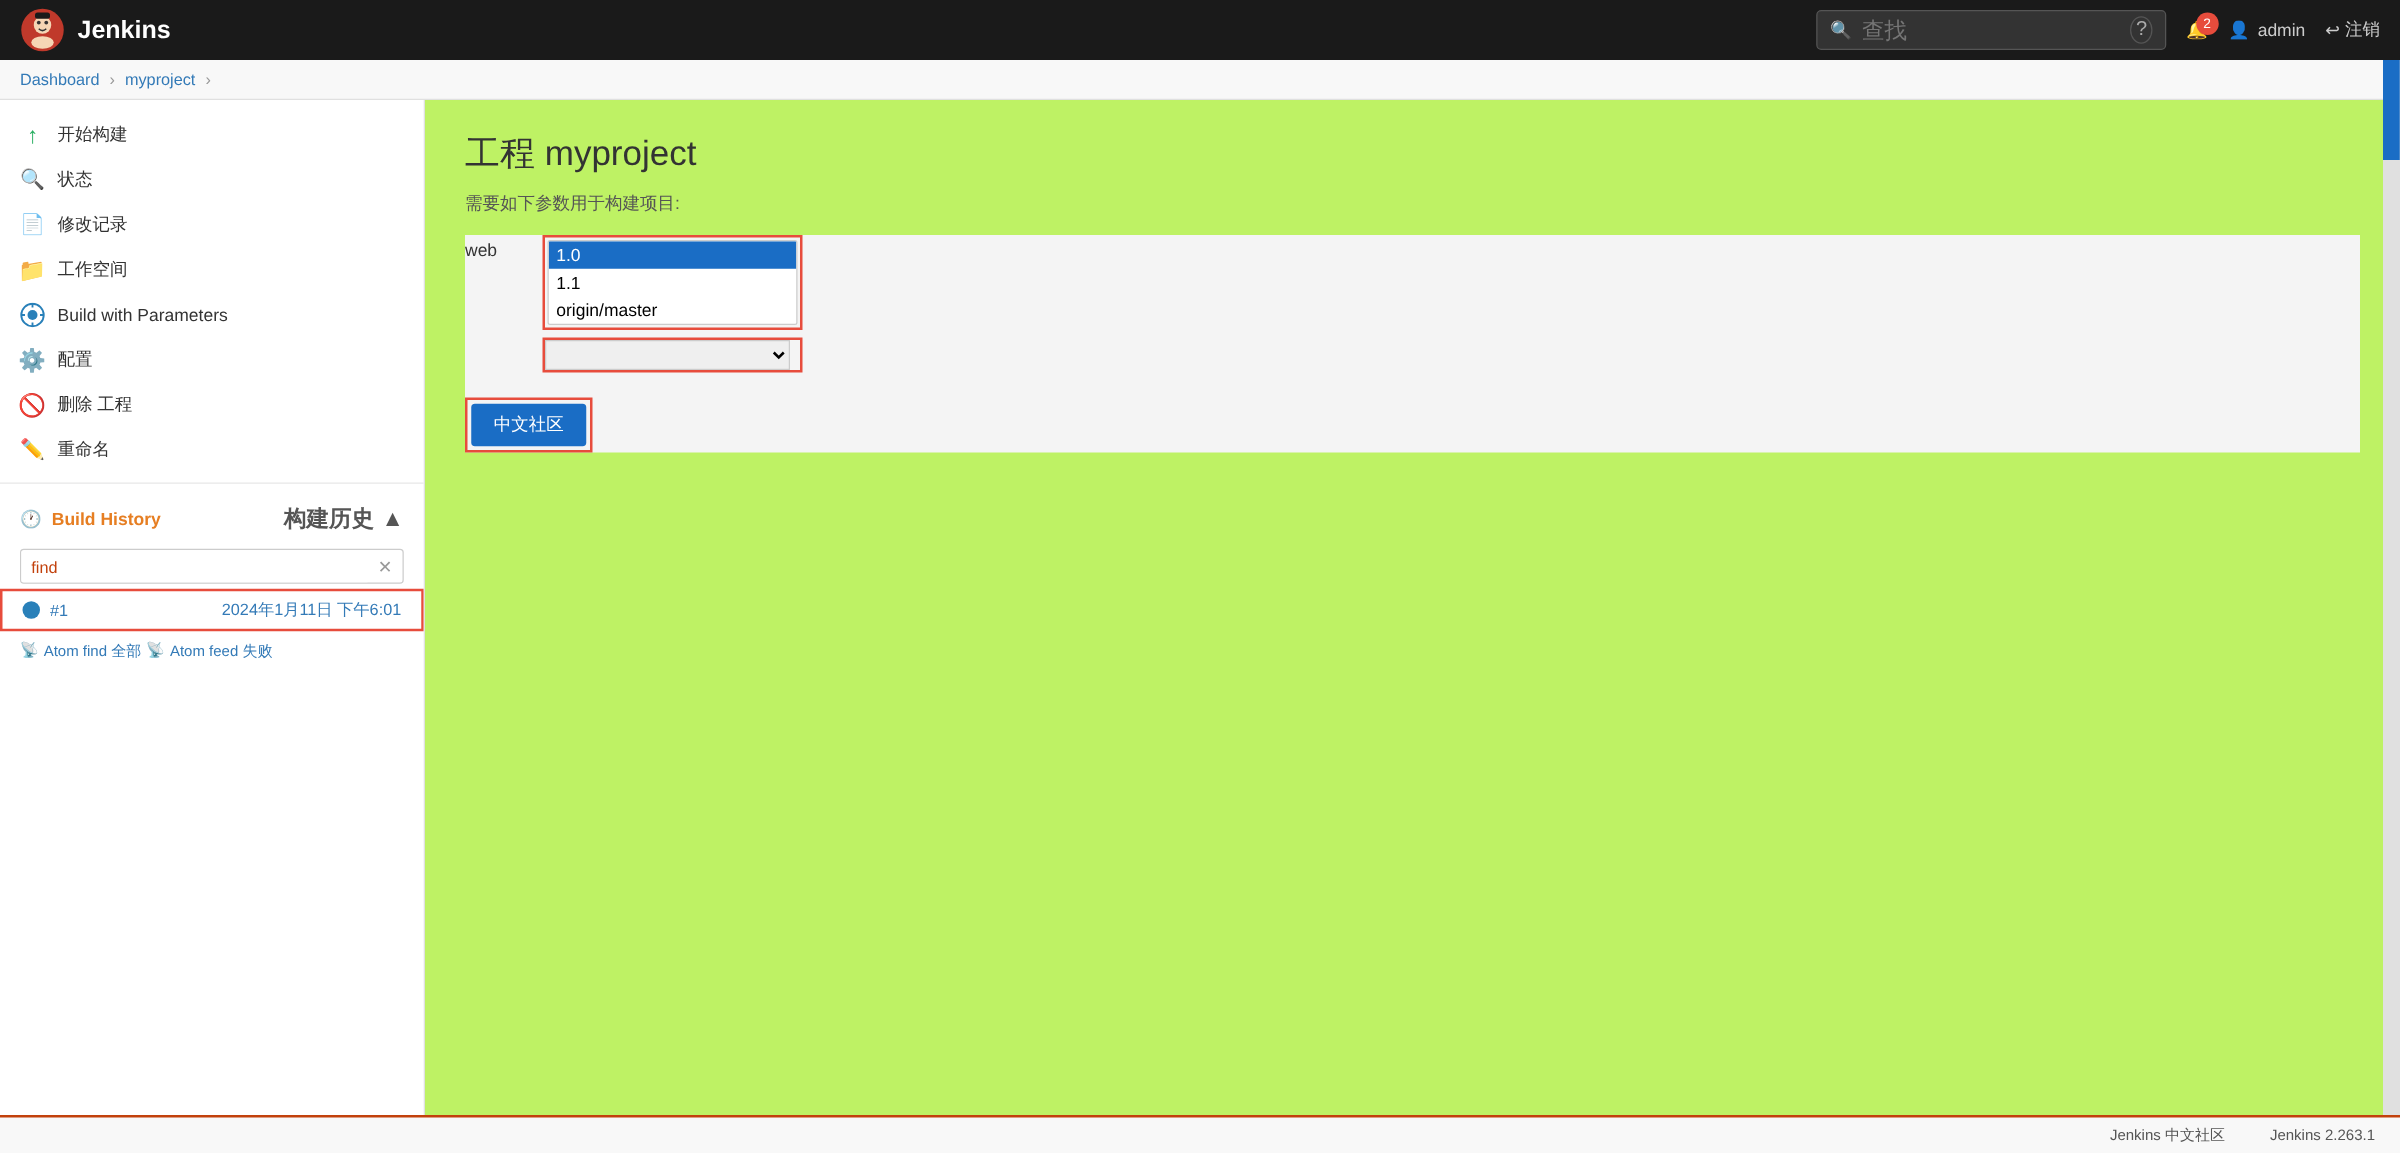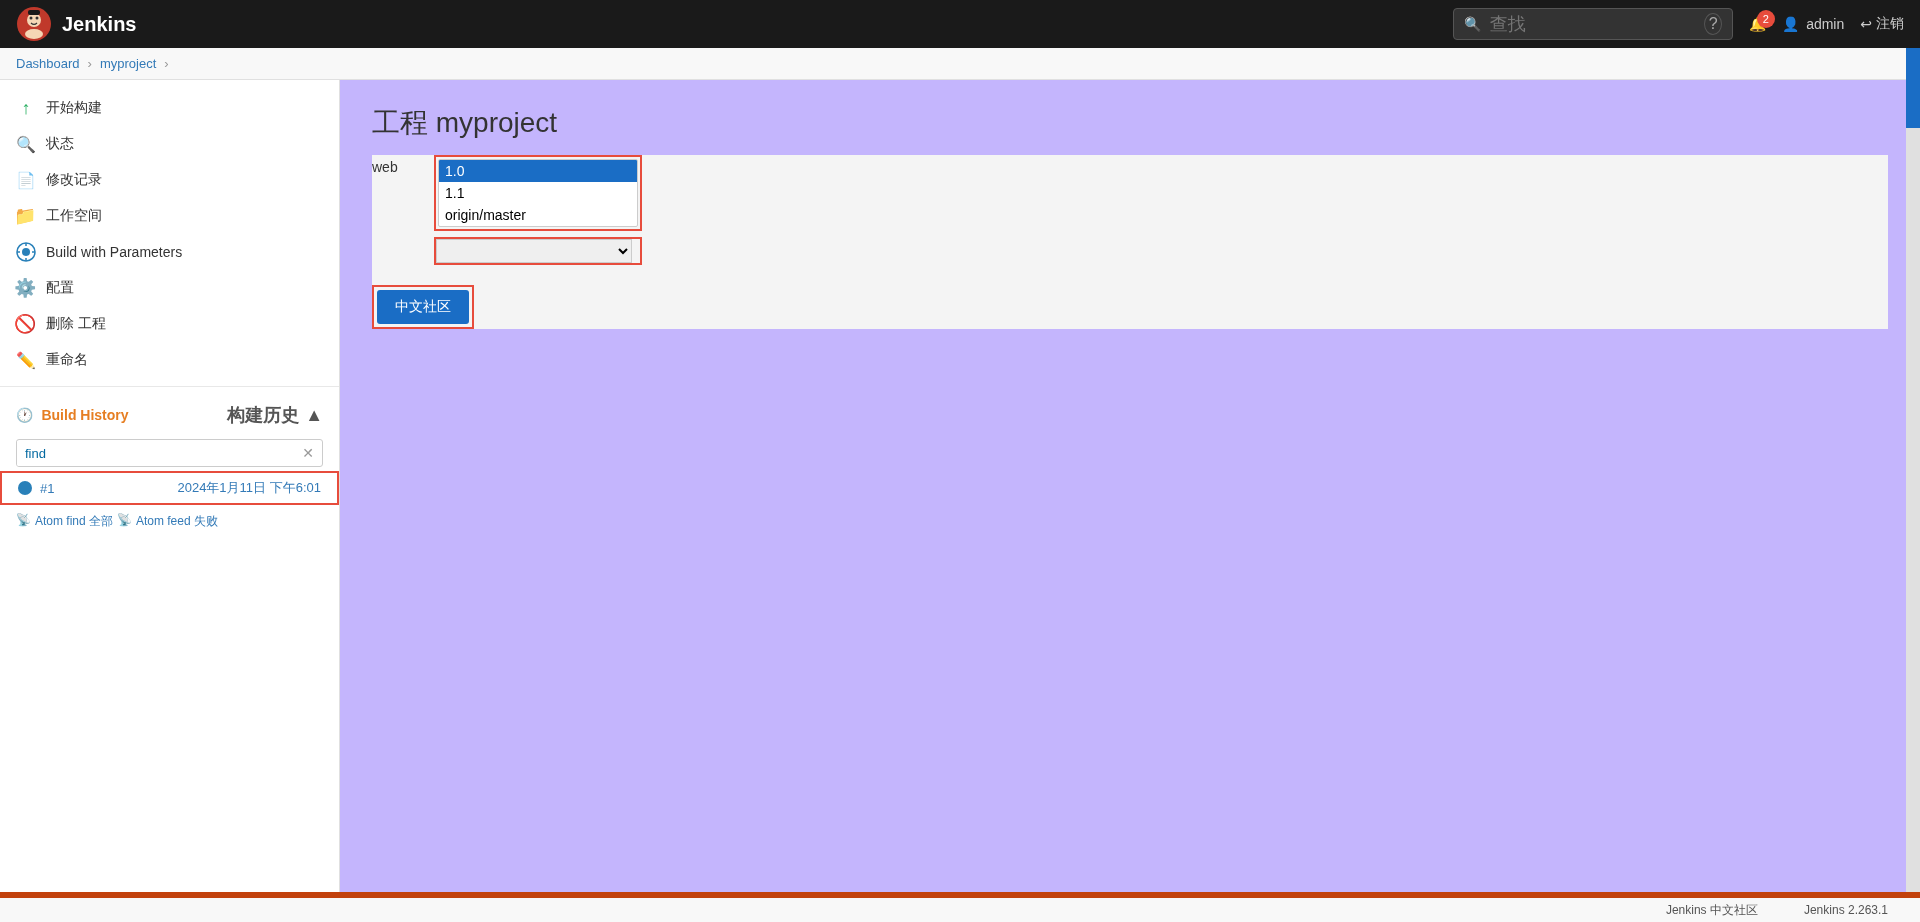--- a/index.html
+++ b/index.html
@@ -189,21 +189,21 @@
       border: 1px solid #ccc;
       border-radius: 3px;
       overflow: hidden;
     }
     .build-search input {
       flex: 1;
       border: none;
       outline: none;
       padding: 5px 8px;
       font-size: 13px;
-      color: #0369a1;
+      color: #c2410c;
     }
     .build-search-clear {
       padding: 5px 8px;
       cursor: pointer;
       color: #999;
     }
     .build-item {
       display: flex;
       align-items: center;
       gap: 8px;
@@ -230,21 +230,21 @@
       gap: 4px;
       font-size: 12px;
       color: #337ab7;
     }
     .atom-feeds a { color: #337ab7; text-decoration: none; display: flex; align-items: center; gap: 3px; }
 
     
     .main-content {
       flex: 1;
       padding: 24px 32px;
-      background: #c4b5fd;
+      background: #bef264;
       overflow-y: auto;
     }
     .page-title {
       font-size: 28px;
       font-weight: normal;
       margin-bottom: 12px;
       color: #333;
     }
     .page-subtitle {
       font-size: 14px;
@@ -332,26 +332,26 @@
       height: 80px;
       background: #1a6dc5;
       position: absolute;
       top: 0;
     }
 
     
     .footer {
       height: 30px;
       background: #f8f8f8;
-      border-top: 6px solid #c2410c;
+      border-top: 2px solid #c2410c;
       display: flex;
       align-items: center;
       justify-content: flex-end;
-      padding: 0 32px;
-      gap: 46px;
+      padding: 0 20px;
+      gap: 36px;
       font-size: 12px;
       color: #555;
       position: fixed;
       bottom: 0;
       left: 0;
       right: 0;
     }
   </style>
 </head>
 <body>
@@ -471,20 +471,21 @@
     <div class="atom-feeds">
       <span>📡</span>
       <a href="#">Atom find 全部</a>
       <span>📡</span>
       <a href="#">Atom feed 失败</a>
     </div>
   </div>
 
   <div class="main-content">
     <h1 class="page-title">工程 myproject</h1>
+    <p class="page-subtitle">需要如下参数用于构建项目:</p>
 
     <div class="param-form">
       <div class="param-row">
         <span class="param-label">web</span>
         <div style="display:flex; flex-direction:column; gap:4px;">
           <div class="param-select-wrapper">
             <select class="param-select" size="3">
               <option value="1.0" selected="" style="background:#1a6dc5;color:white;">1.0</option>
               <option value="1.1">1.1</option>
               <option value="origin/master">origin/master</option>

